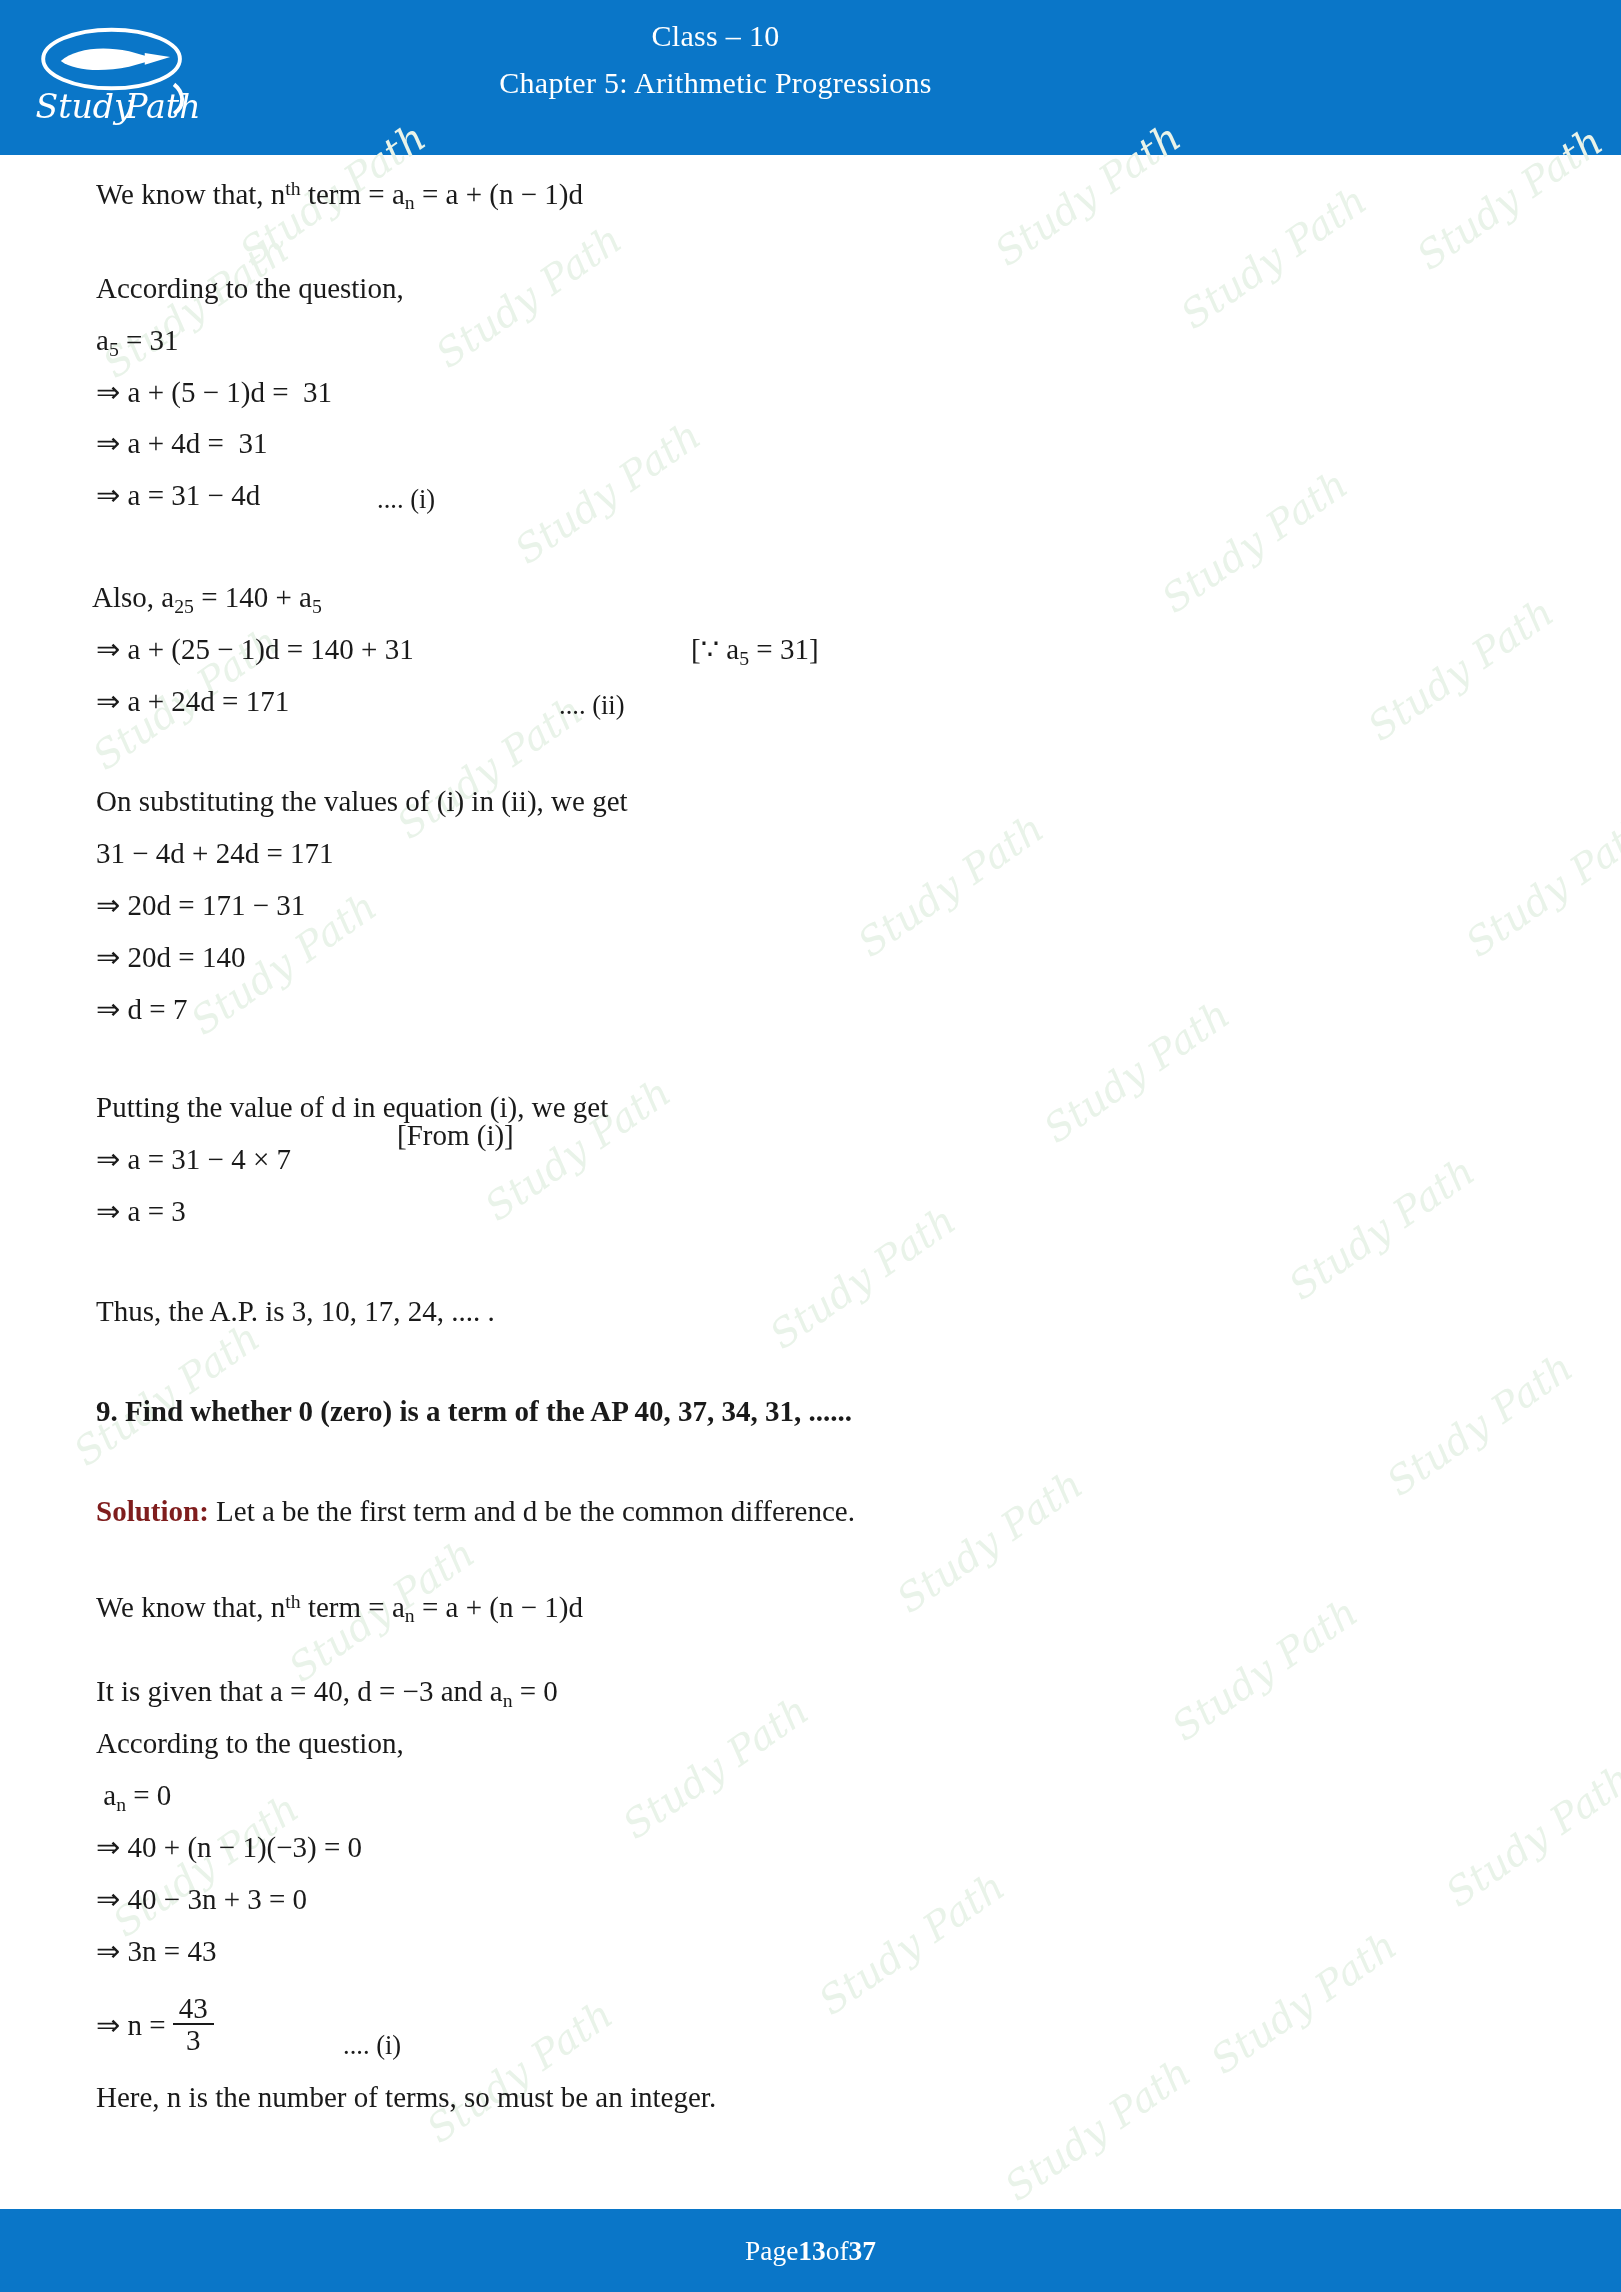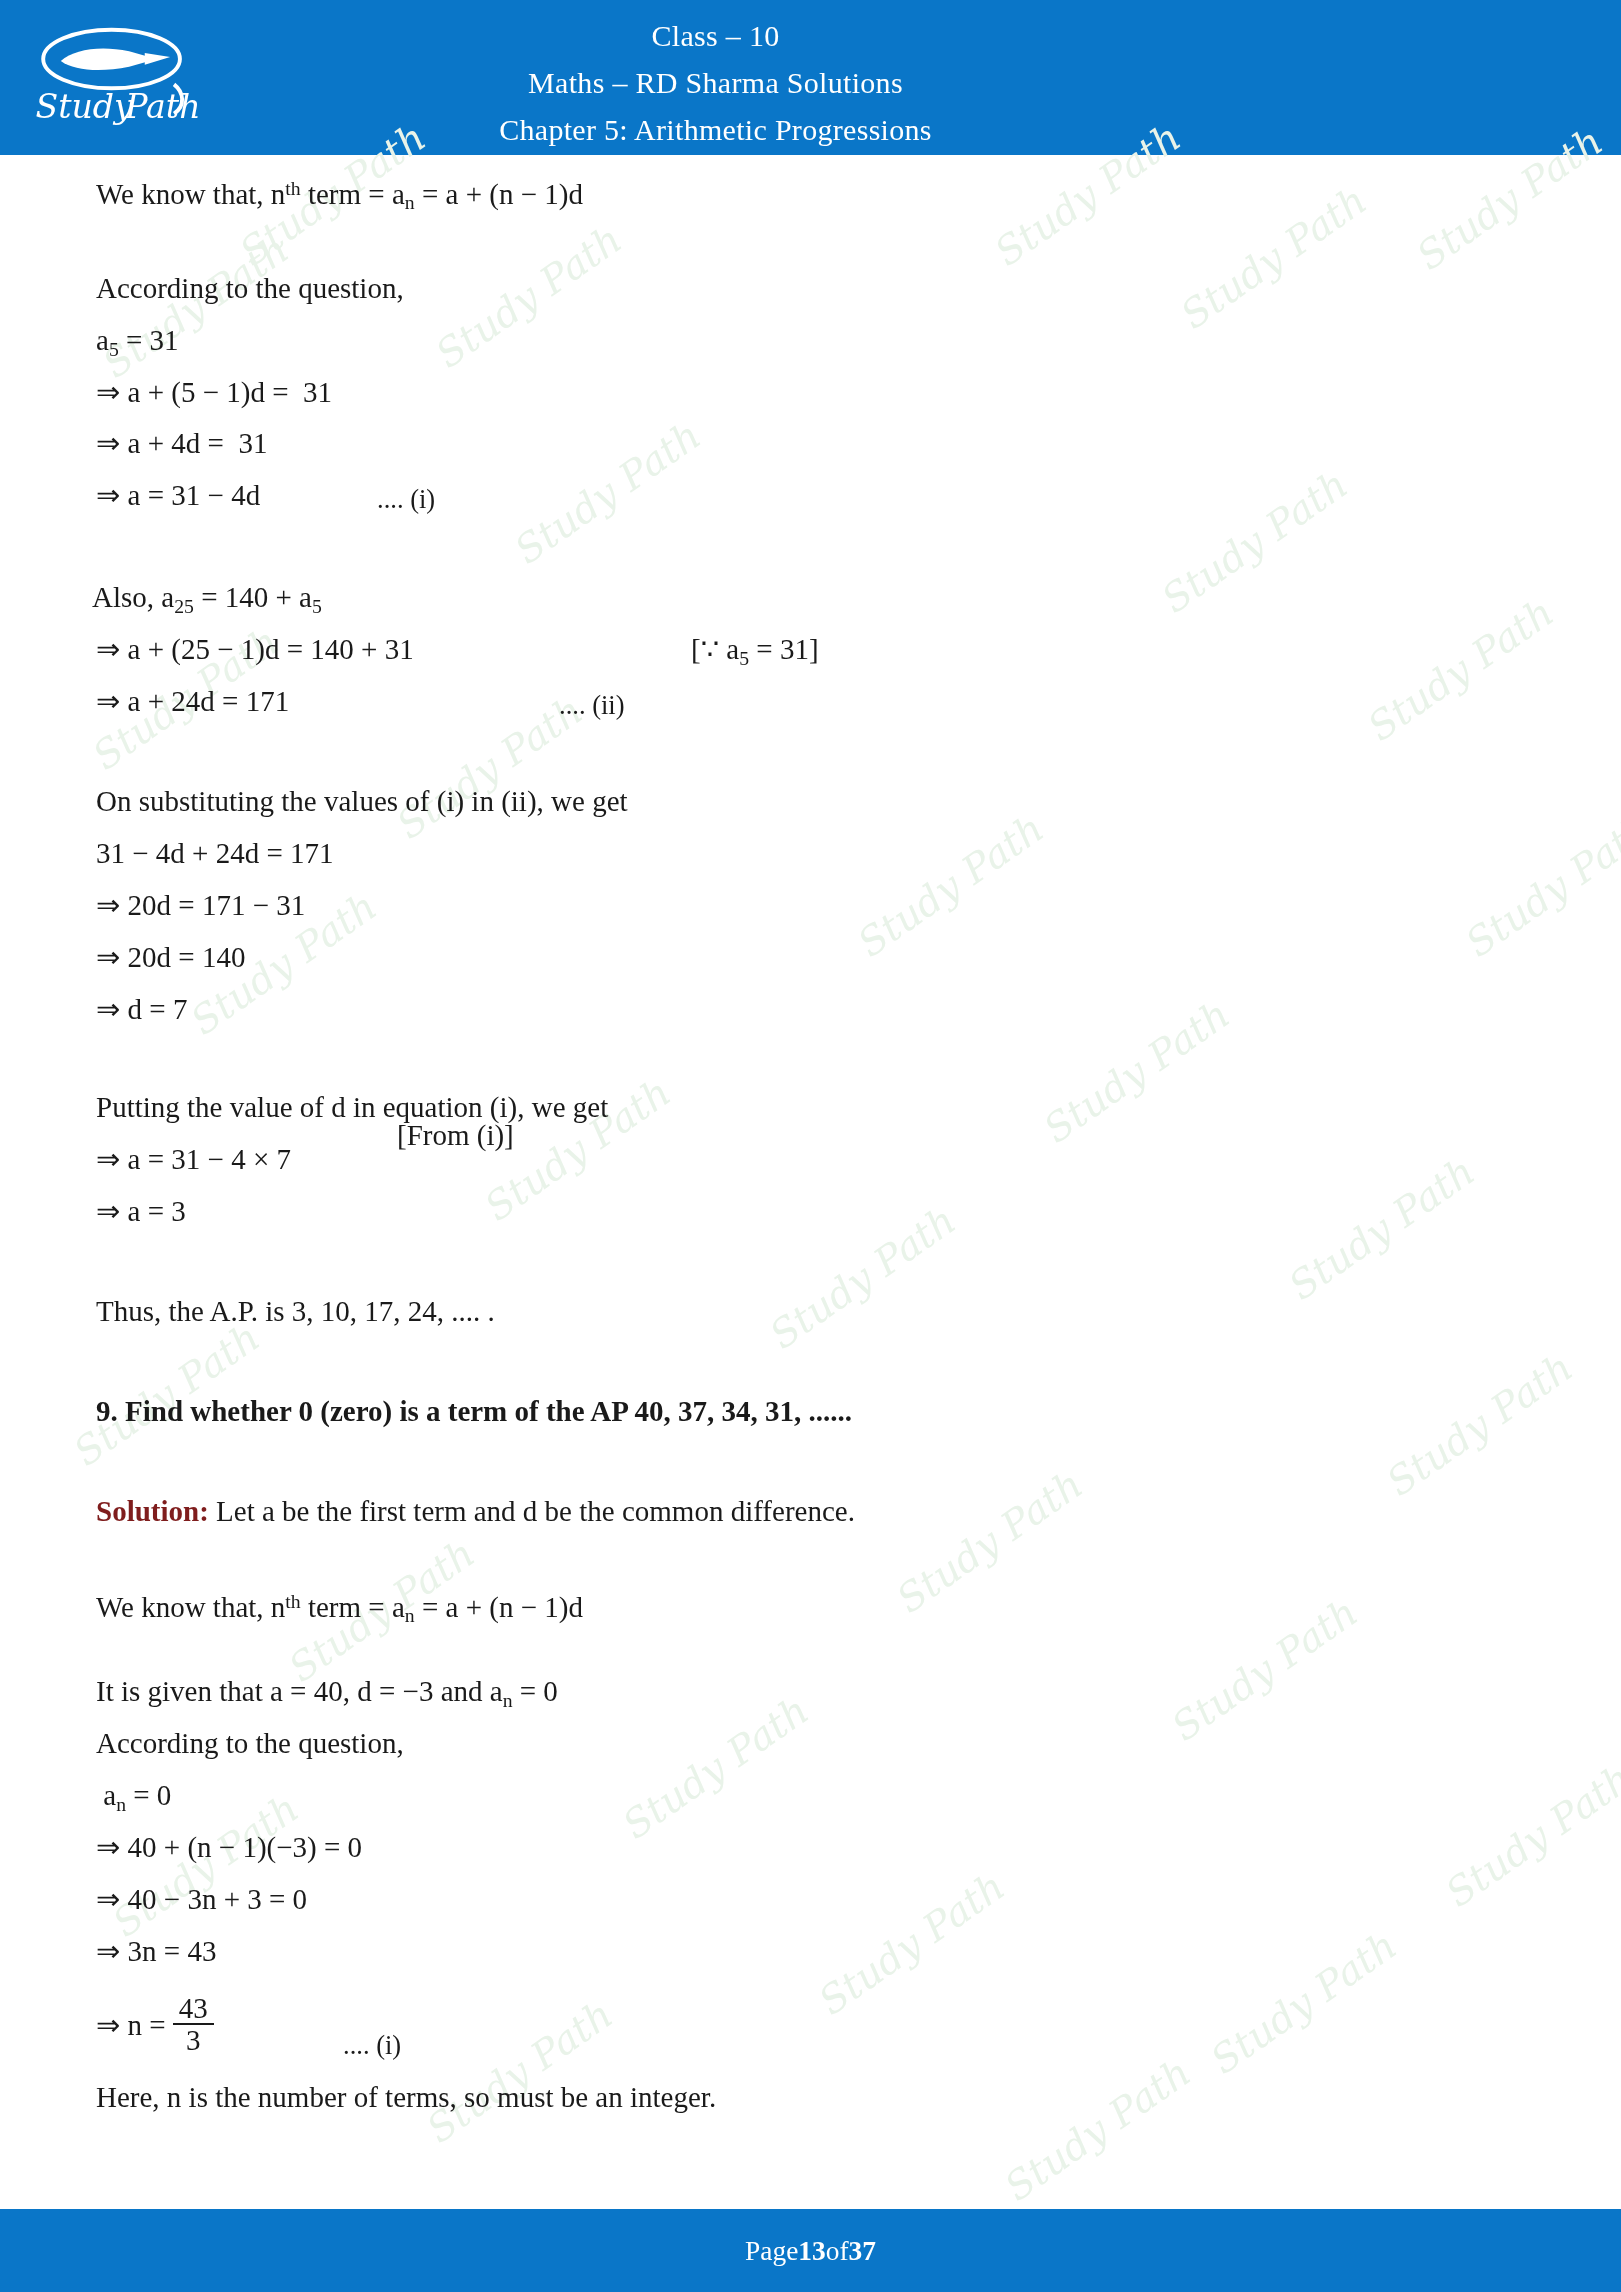--- a/index.html
+++ b/index.html
@@ -91,21 +91,20 @@
       <ellipse cx="86" cy="44" rx="70" ry="30" fill="none" stroke="#ffffff" stroke-width="4"></ellipse>
       <path d="M34 46 C48 34, 74 30, 104 36 L132 44 L104 52 C74 58, 48 56, 34 46 Z" fill="#ffffff"></path>
       <path d="M120 38 L146 42 L120 50 Z" fill="#ffffff"></path>
       <path d="M150 70 C160 78, 162 92, 150 100" fill="none" stroke="#ffffff" stroke-width="4"></path>
       <text x="8" y="104" font-family="DejaVu Serif, serif" font-style="italic" font-size="34" fill="#ffffff">Study</text>
       <text x="100" y="104" font-family="DejaVu Serif, serif" font-style="italic" font-size="34" fill="#ffffff">Path</text>
     </svg>
   </div>
   <div class="header-lines">
     <div>Class – 10</div>
-    <div>Maths – RD Sharma Solutions</div>
     <div>Chapter 5: Arithmetic Progressions</div>
   </div>
 </div>
 
 <div class="wm-layer">
   <div class="wm" style="left:225px;  top:172px;  transform:rotate(-35deg); font-size:39px;">Study Path</div>
   <div class="wm" style="left:421px;  top:274px;  transform:rotate(-35deg); font-size:39px;">Study Path</div>
   <div class="wm" style="left:980px; top:172px;  transform:rotate(-35deg); font-size:39px;">Study Path</div>
   <div class="wm" style="left:1402px; top:176px;  transform:rotate(-35deg); font-size:39px;">Study Path</div>
   <div class="wm" style="left:1166px; top:235px;  transform:rotate(-35deg); font-size:39px;">Study Path</div>

